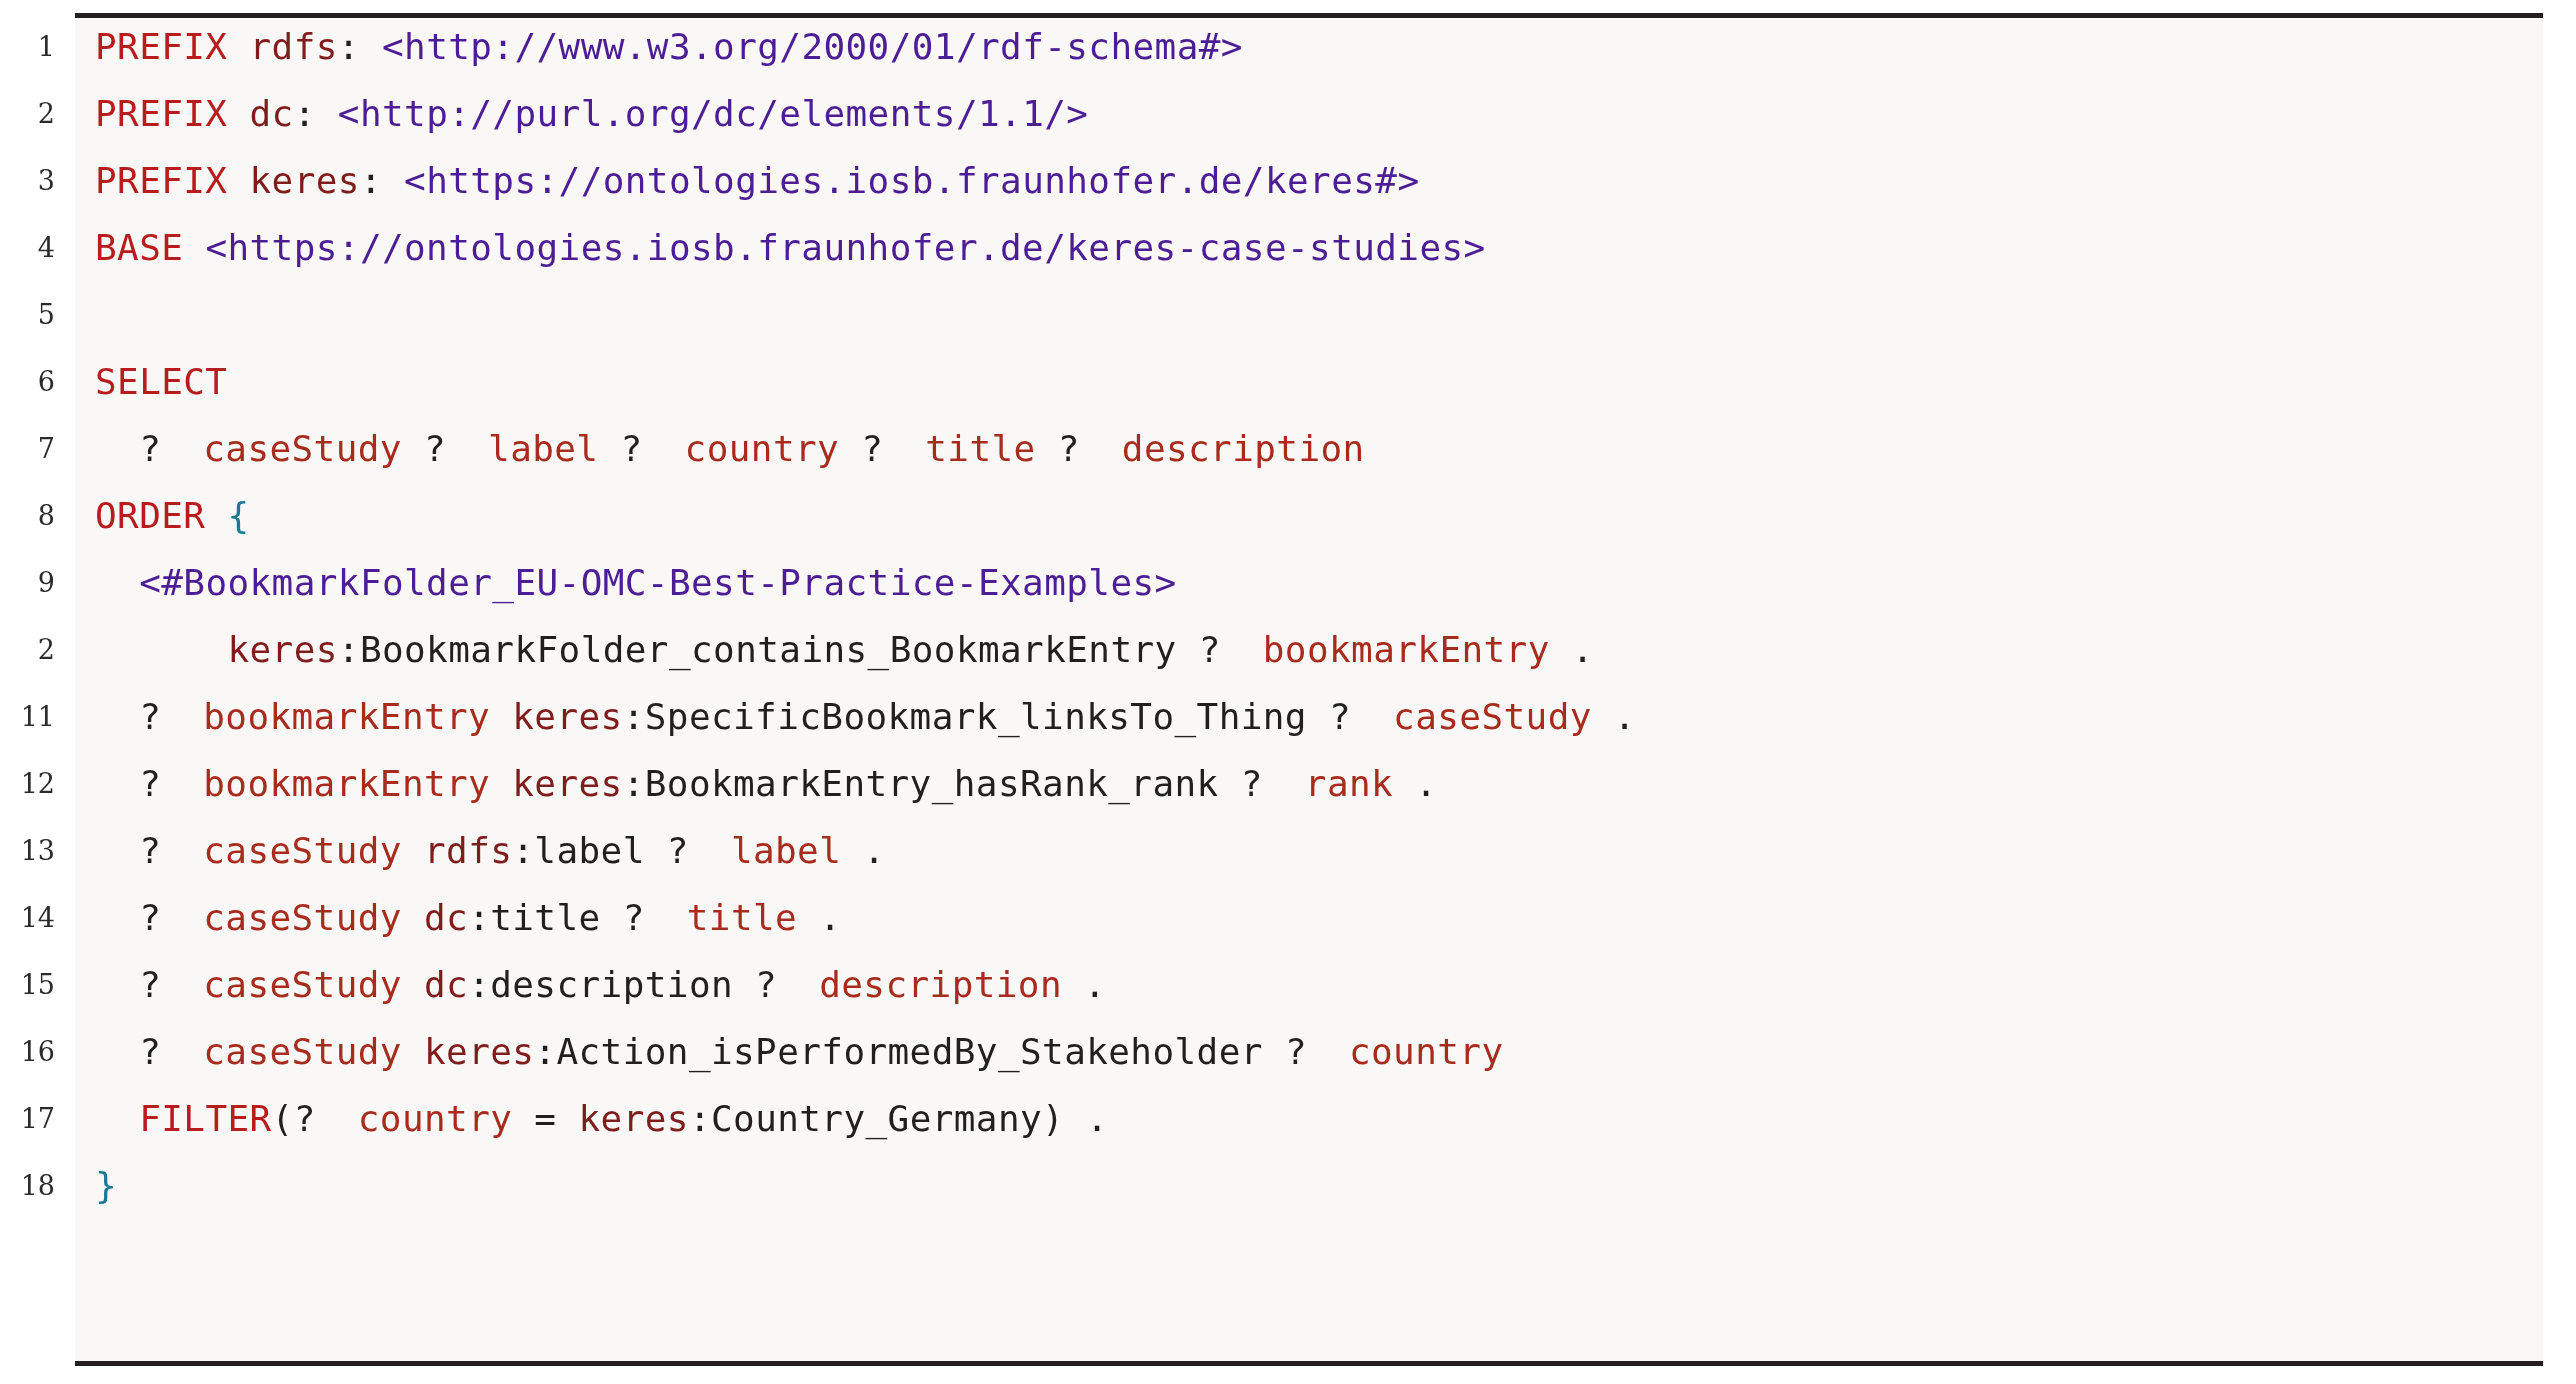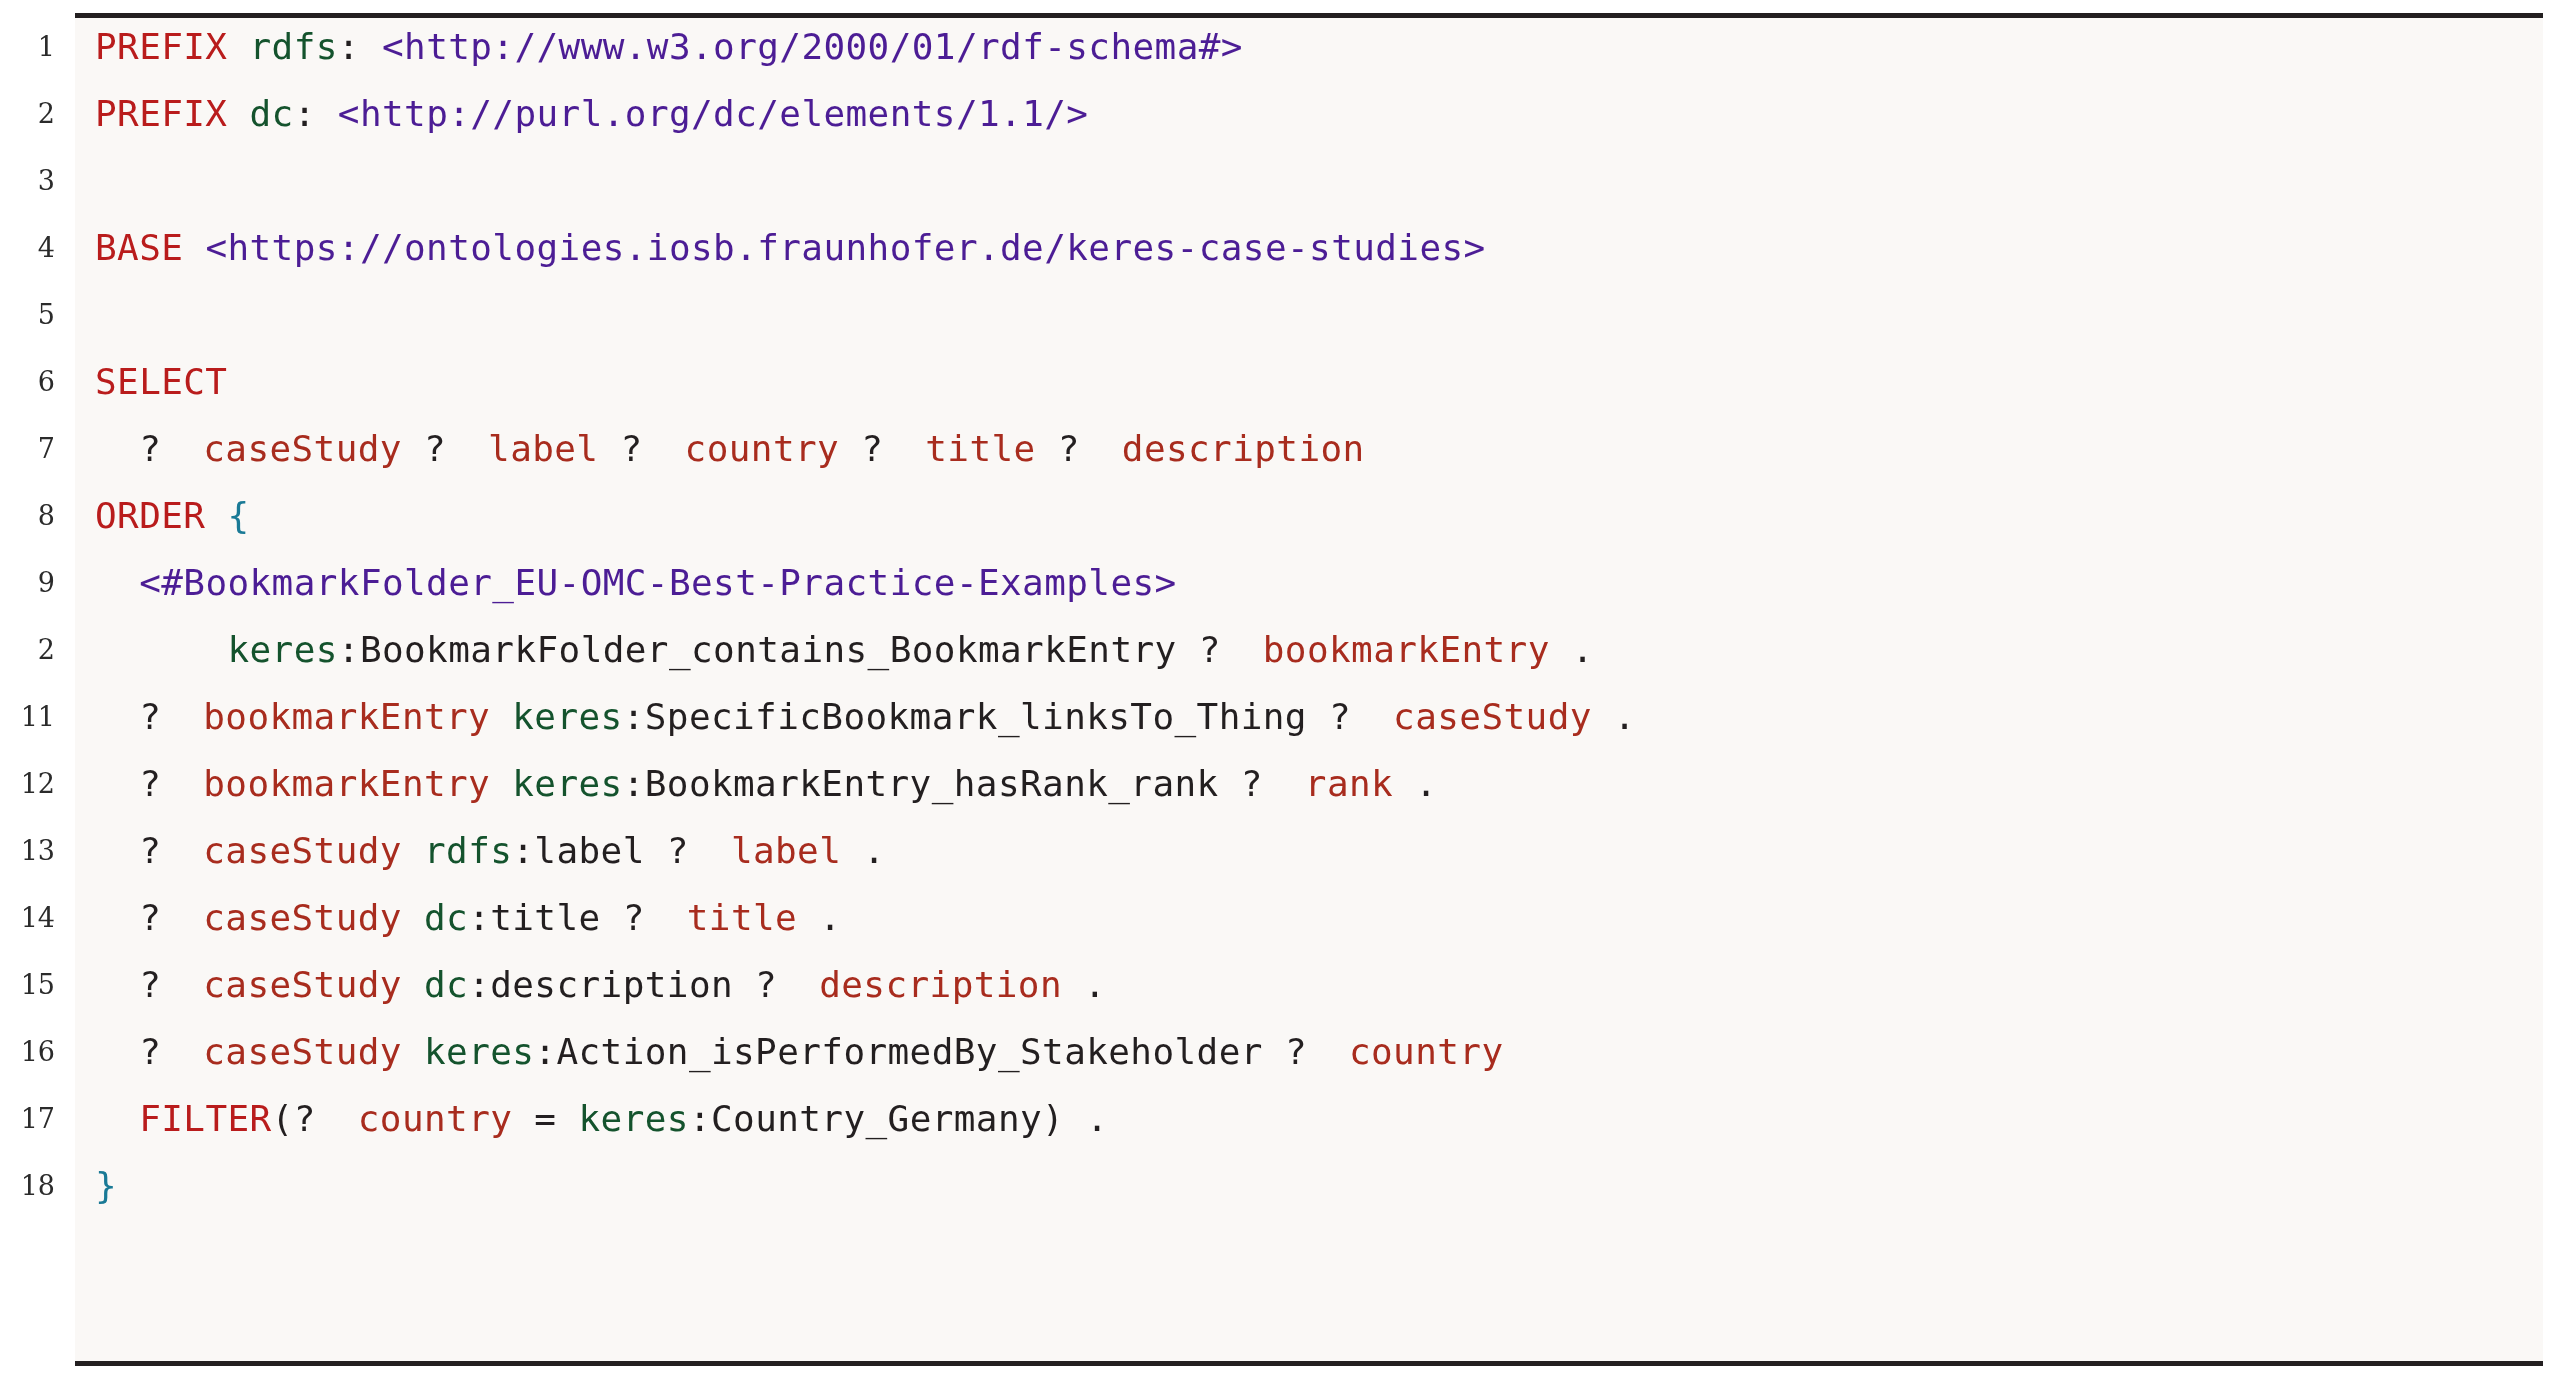--- a/index.html
+++ b/index.html
@@ -65,38 +65,38 @@
     font-family: "DejaVu Sans Mono", "Liberation Mono", monospace;
     font-size: 36px;
     letter-spacing: 0.4px;
     line-height: 67px;
     color: #231f20;
     white-space: pre;
   }
 
   
   .tok-kw    { color: #b91c1c; }
-  .tok-pfx   { color: #14532d; }
+  .tok-pfx   { color: #7f1d1d; }
   .tok-uri   { color: #4c1d95; }
   .tok-var   { color: #a82c1e; margin-left: 42px; }
   .tok-brace { color: #1a7a96; }
   .tok-punc  { color: #231f20; }
   .tok-plain { color: #231f20; }
 </style>
 </head>
 <body>
 
 <div id="listing-wrap">
 
   <div id="code-frame"></div>
 
   <div id="code-rows">
       <div class="code-row"><div class="line-number">1</div><div class="line-code"><span class="tok-kw">PREFIX</span><span class="tok-plain"> </span><span class="tok-pfx">rdfs</span><span class="tok-punc">:</span><span class="tok-plain"> </span><span class="tok-uri">&lt;http://www.w3.org/2000/01/rdf-schema#&gt;</span></div></div>
       <div class="code-row"><div class="line-number">2</div><div class="line-code"><span class="tok-kw">PREFIX</span><span class="tok-plain"> </span><span class="tok-pfx">dc</span><span class="tok-punc">:</span><span class="tok-plain"> </span><span class="tok-uri">&lt;http://purl.org/dc/elements/1.1/&gt;</span></div></div>
-      <div class="code-row"><div class="line-number">3</div></div>
+      <div class="code-row"><div class="line-number">3</div><div class="line-code"><span class="tok-kw">PREFIX</span><span class="tok-plain"> </span><span class="tok-pfx">keres</span><span class="tok-punc">:</span><span class="tok-plain"> </span><span class="tok-uri">&lt;https://ontologies.iosb.fraunhofer.de/keres#&gt;</span></div></div>
       <div class="code-row"><div class="line-number">4</div><div class="line-code"><span class="tok-kw">BASE</span><span class="tok-plain"> </span><span class="tok-uri">&lt;https://ontologies.iosb.fraunhofer.de/keres-case-studies&gt;</span></div></div>
       <div class="code-row"><div class="line-number">5</div><div class="line-code"></div></div>
       <div class="code-row"><div class="line-number">6</div><div class="line-code"><span class="tok-kw">SELECT</span></div></div>
       <div class="code-row"><div class="line-number">7</div><div class="line-code"><span class="tok-plain">  </span><span class="tok-punc">?</span><span class="tok-var">caseStudy</span><span class="tok-plain"> </span><span class="tok-punc">?</span><span class="tok-var">label</span><span class="tok-plain"> </span><span class="tok-punc">?</span><span class="tok-var">country</span><span class="tok-plain"> </span><span class="tok-punc">?</span><span class="tok-var">title</span><span class="tok-plain"> </span><span class="tok-punc">?</span><span class="tok-var">description</span></div></div>
       <div class="code-row"><div class="line-number">8</div><div class="line-code"><span class="tok-kw">ORDER</span><span class="tok-plain"> </span><span class="tok-brace">{</span></div></div>
       <div class="code-row"><div class="line-number">9</div><div class="line-code"><span class="tok-plain">  </span><span class="tok-uri">&lt;#BookmarkFolder_EU-OMC-Best-Practice-Examples&gt;</span></div></div>
       <div class="code-row"><div class="line-number">2</div><div class="line-code"><span class="tok-plain">      </span><span class="tok-pfx">keres</span><span class="tok-punc">:BookmarkFolder_contains_BookmarkEntry</span><span class="tok-plain"> </span><span class="tok-punc">?</span><span class="tok-var">bookmarkEntry</span><span class="tok-punc"> .</span></div></div>
       <div class="code-row"><div class="line-number">11</div><div class="line-code"><span class="tok-plain">  </span><span class="tok-punc">?</span><span class="tok-var">bookmarkEntry</span><span class="tok-plain"> </span><span class="tok-pfx">keres</span><span class="tok-punc">:SpecificBookmark_linksTo_Thing</span><span class="tok-plain"> </span><span class="tok-punc">?</span><span class="tok-var">caseStudy</span><span class="tok-punc"> .</span></div></div>
       <div class="code-row"><div class="line-number">12</div><div class="line-code"><span class="tok-plain">  </span><span class="tok-punc">?</span><span class="tok-var">bookmarkEntry</span><span class="tok-plain"> </span><span class="tok-pfx">keres</span><span class="tok-punc">:BookmarkEntry_hasRank_rank</span><span class="tok-plain"> </span><span class="tok-punc">?</span><span class="tok-var">rank</span><span class="tok-punc"> .</span></div></div>
       <div class="code-row"><div class="line-number">13</div><div class="line-code"><span class="tok-plain">  </span><span class="tok-punc">?</span><span class="tok-var">caseStudy</span><span class="tok-plain"> </span><span class="tok-pfx">rdfs</span><span class="tok-punc">:label</span><span class="tok-plain"> </span><span class="tok-punc">?</span><span class="tok-var">label</span><span class="tok-punc"> .</span></div></div>

